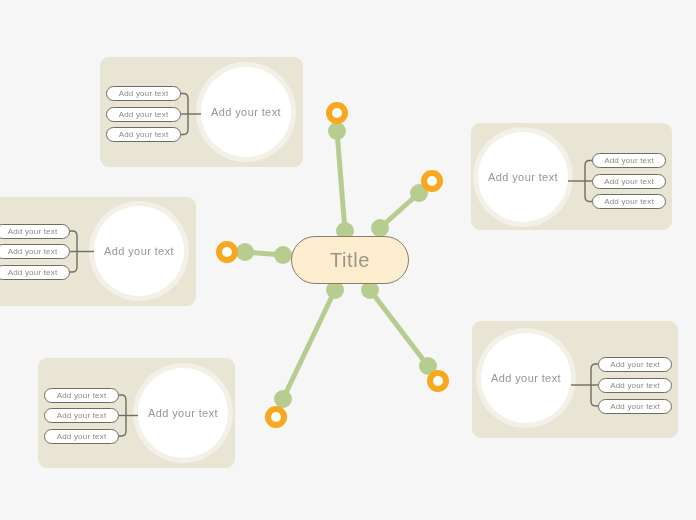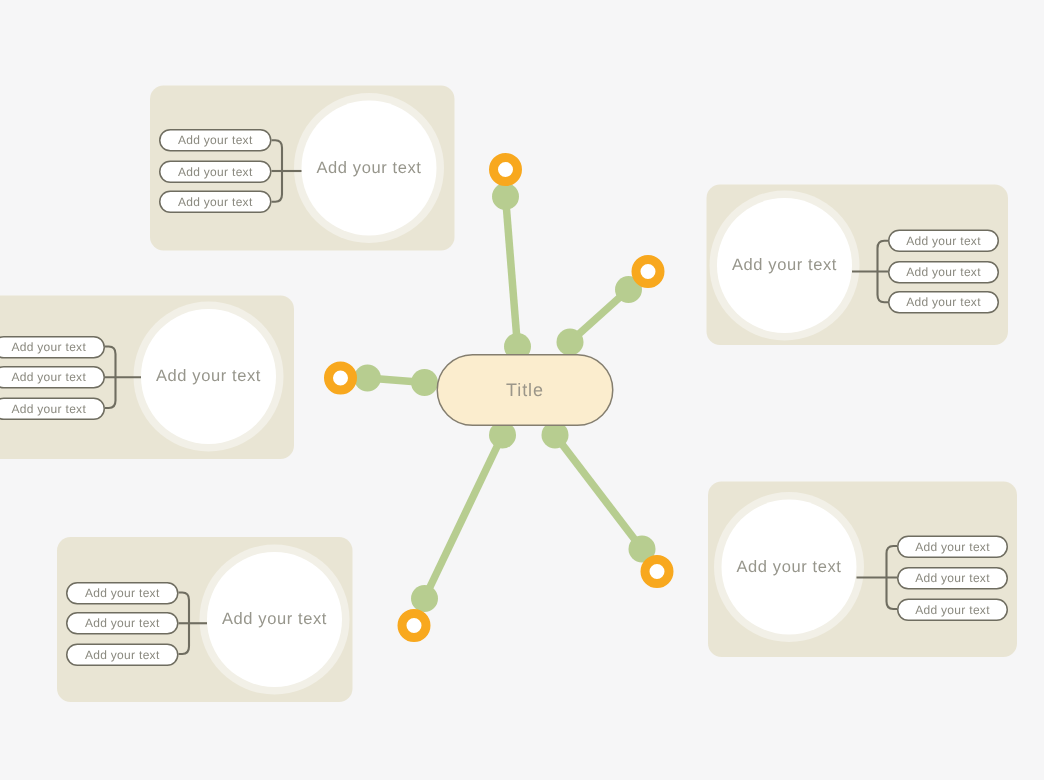--- a/index.html
+++ b/index.html
@@ -49,21 +49,21 @@
   .bracket{stroke:#6f6d60;stroke-width:1.4;fill:none;}
   .branch{stroke:#b7cd90;stroke-width:5;fill:none;}
   .dot{fill:#b7cd90;stroke:none;}
   .handle{fill:#ffffff;stroke:#f8a81e;stroke-width:6;}
 
   
   .central{
     position:absolute;left:291px;top:236px;width:118px;height:48px;box-sizing:border-box;
     background:#fbedce;border:1.5px solid #847e6f;border-radius:24px;
     display:flex;align-items:center;justify-content:center;
-    font-size:12px;color:#9b9689;letter-spacing:.6px;z-index:10;
+    font-size:20px;color:#9b9689;letter-spacing:.6px;z-index:10;
   }
 </style>
 </head>
 <body>
 
 <div class="canvas">
 
   <div class="group g-tl"></div>
   <div class="topic-circle c-tl">
     <span>Add your text</span>

